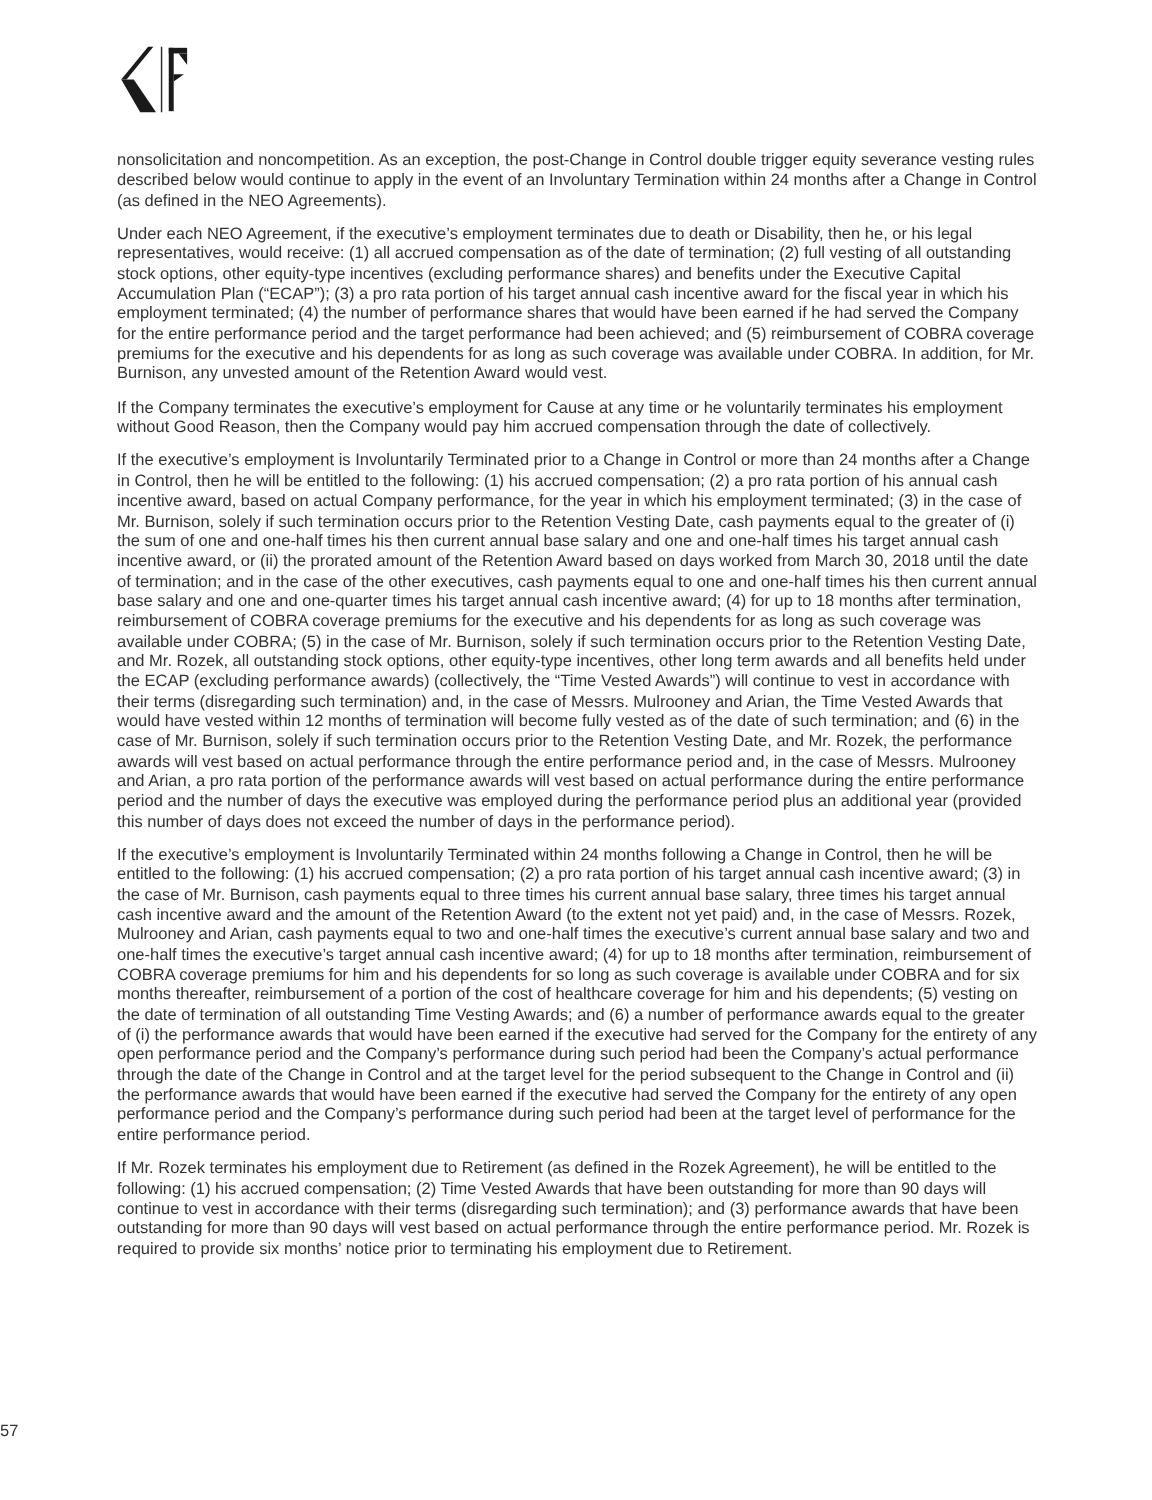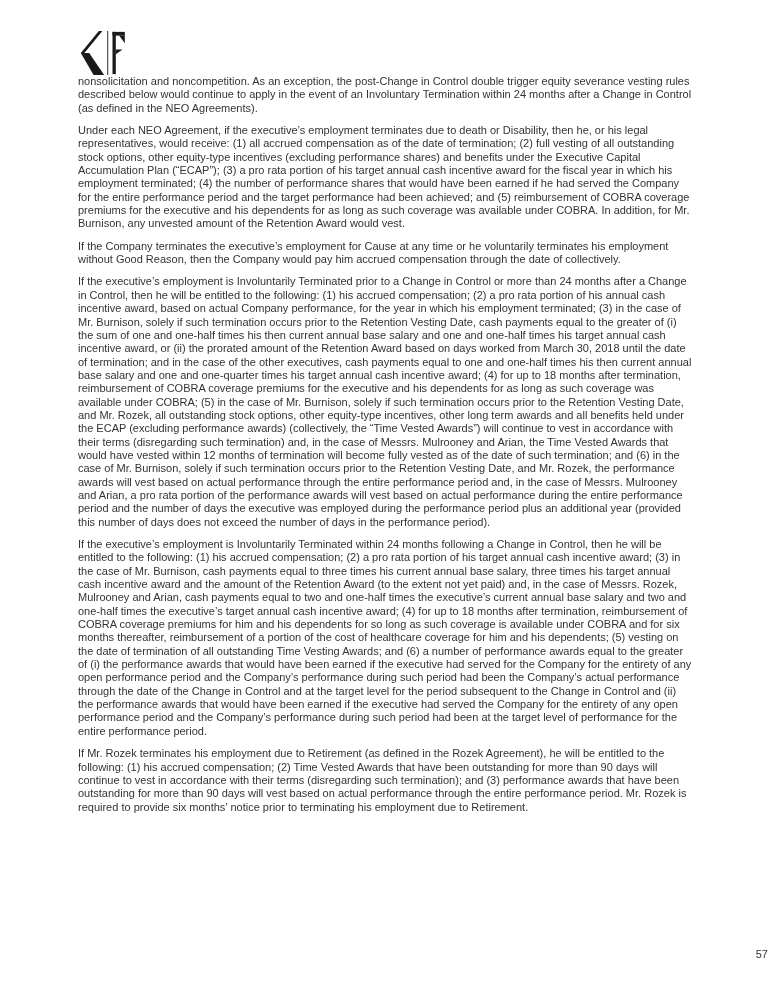--- a/index.html
+++ b/index.html
@@ -24,36 +24,36 @@
     height: 44px;
   }
   .logo svg {
     display: block;
     width: 100%;
     height: 100%;
   }
   .content {
     position: absolute;
     left: 78px;
-    top: 75px;
+    top: 101px;
     width: 614px;
     font-size: 11px;
     line-height: 13.35px;
     text-align: left;
   }
   .content p {
     margin: 0 0 9px 0;
     padding: 0;
   }
   .page-number {
     position: absolute;
     left: 0;
     top: 948px;
     width: 768px;
-    text-align: right;
+    text-align: left;
     font-size: 11px;
     color: #333333;
   }
 </style>
 </head>
 <body>
 
 <div class="page">
 
   <div class="logo">

